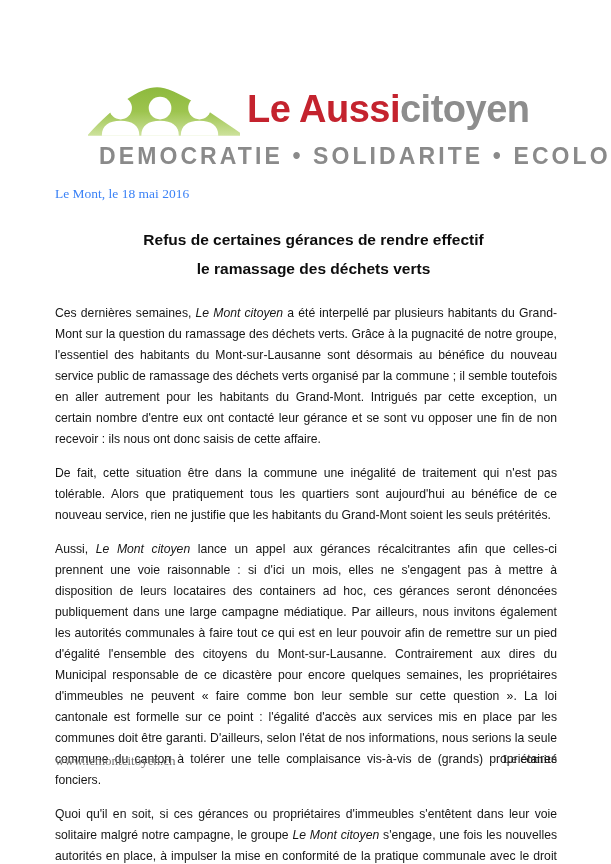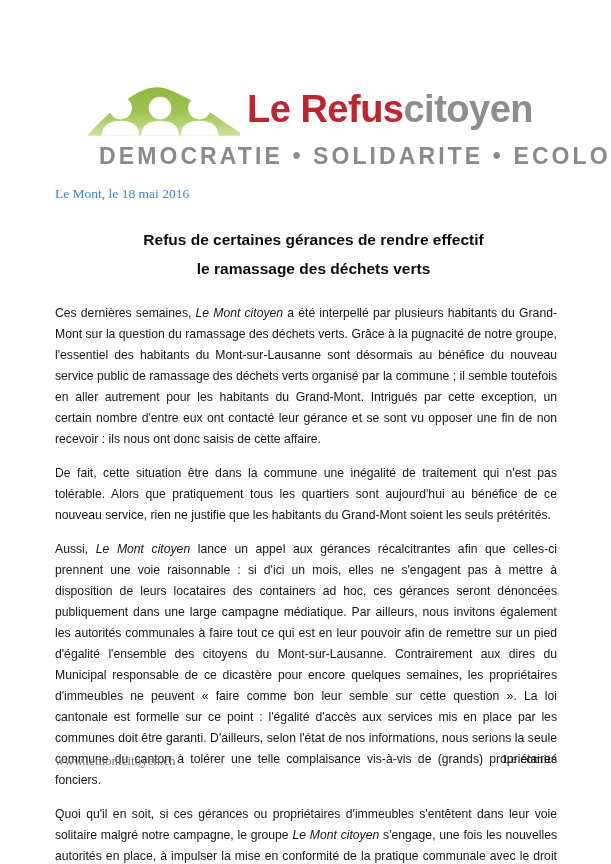--- a/index.html
+++ b/index.html
@@ -78,21 +78,21 @@
       <circle cx="33" cy="23" r="11.5"></circle>
       <path d="M14,51 C14,41 21,36 33,36 C45,36 52,41 52,51 Z"></path>
       <circle cx="73" cy="23" r="11.5"></circle>
       <path d="M54,51 C54,41 61,36 73,36 C85,36 92,41 92,51 Z"></path>
       <circle cx="113" cy="23" r="11.5"></circle>
       <path d="M94,51 C94,41 101,36 113,36 C125,36 132,41 132,51 Z"></path>
     </g>
   </svg>
 
   <div class="wordmark">
-    <span class="red">Le Refus</span><span class="gray">citoyen</span>
+    <span class="red">Le Aussi</span><span class="gray">citoyen</span>
   </div>
 
   <div class="tagline">DEMOCRATIE • SOLIDARITE • ECOLOGIE</div>
 
   <div class="dateline">Le Mont, le 18 mai 2016</div>
 
   <div class="doc-title">
     <div>Refus de certaines gérances de rendre effectif</div>
     <div>le ramassage des déchets verts</div>
   </div>

